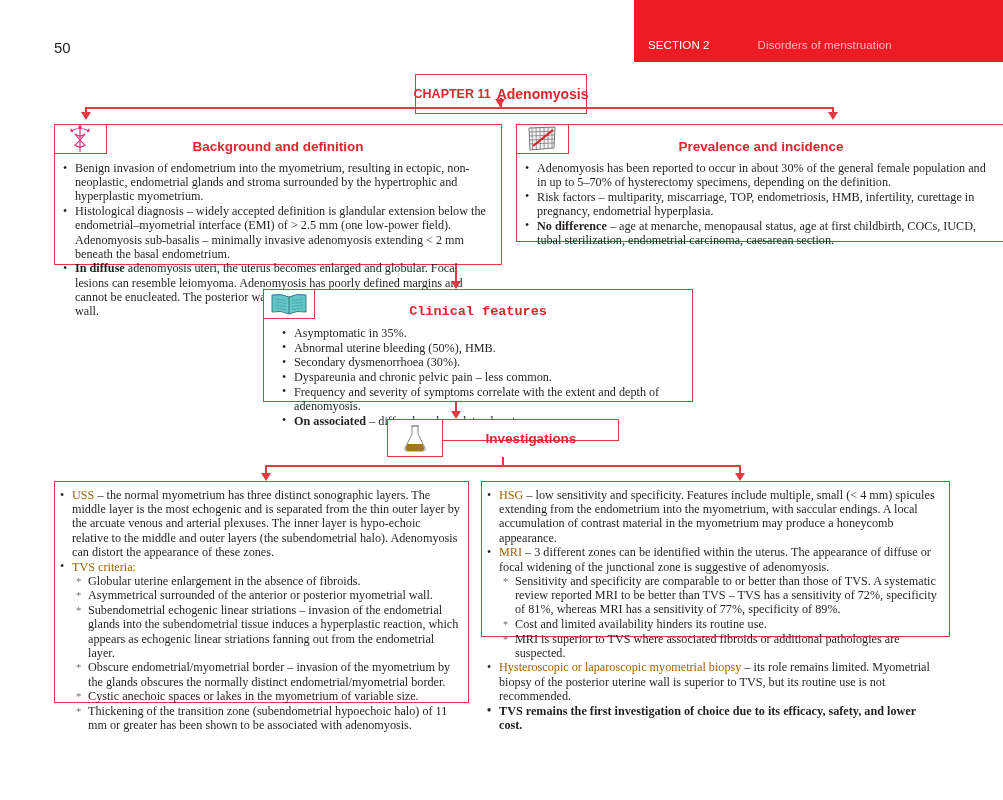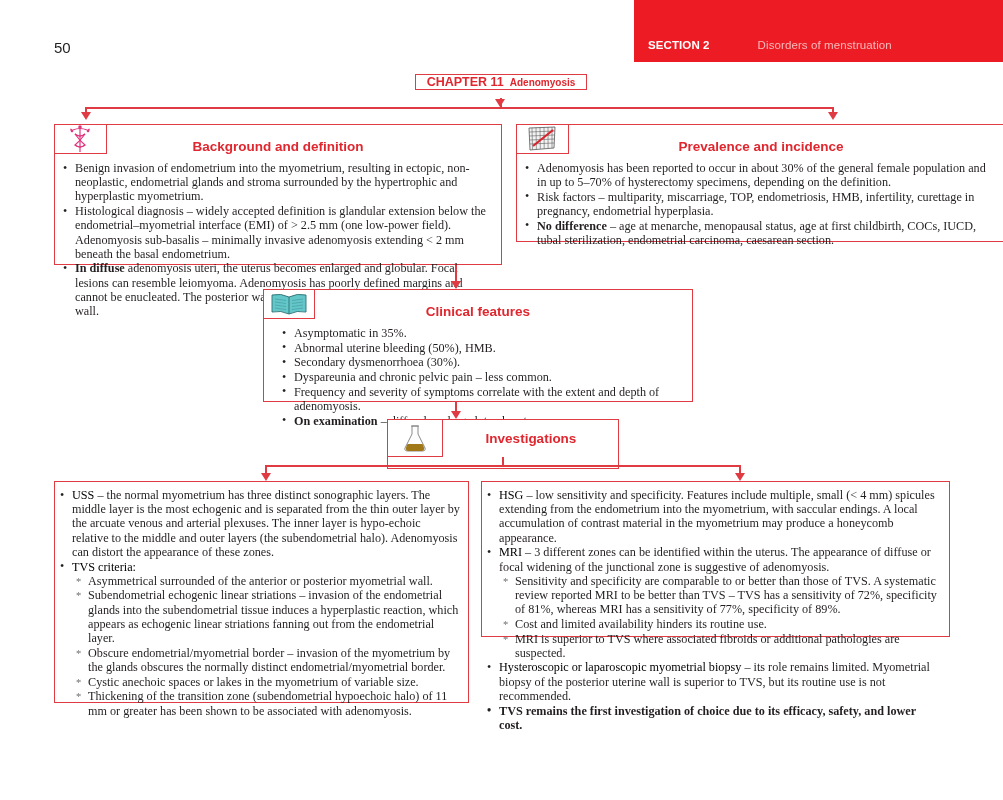--- a/index.html
+++ b/index.html
@@ -14,21 +14,21 @@
   
   .header-band {
     position: absolute; left: 634px; top: 0; width: 369px; height: 62px;
     background: #ed1c24;
   }
   .header-text {
     position: absolute; left: 648px; top: 39px;
     font-family: "Liberation Sans", sans-serif;
     font-size: 11.5px; letter-spacing: .1px; white-space: nowrap;
   }
-  .header-text .sec { color: #ffffff; font-weight: bold; margin-top: 36px; }
+  .header-text .sec { color: #ffffff; font-weight: normal; margin-top: 36px; }
   .header-text .sub { color: #f7b9bb; font-weight: normal; margin-left: 7px; padding-left: 41px; }
   .folio {
     position: absolute; left: 54px; top: 39px;
     font-family: "Liberation Sans", sans-serif;
     font-size: 15px; color: #231f20;
   }
 
   
   .box {
     position: absolute;
@@ -37,21 +37,21 @@
   }
   .title-box {
     position: absolute;
     border: 1.3px solid #e03a43;
     background: #ffffff;
     display: flex; align-items: center; justify-content: center;
     font-family: "Liberation Sans", sans-serif;
     color: #e0262e; white-space: nowrap;
   }
   .title-box .t-strong { font-weight: bold; font-size: 12.5px; }
-  .title-box .t-reg { font-weight: bold; font-size: 10px; margin-left: 6px; }
+  .title-box .t-reg { font-weight: bold; font-size: 14px; margin-left: 6px; }
 
   .hdr {
     text-align: center;
     font-family: "Liberation Sans", sans-serif;
     font-weight: bold;
     font-size: 13.5px;
     color: #e0262e;
   }
 
   
@@ -85,21 +85,21 @@
     font-size: 12.2px;
     line-height: 14.2px;
     color: #231f20;
     margin-bottom: .5px;
   }
   ul.s > li::before {
     content: "\002A";
     position: absolute; left: 4px; top: 1px;
     font-size: 10.5px; color: #6d6e71;
   }
-  .bl { color: #000000; }
+  .bl { color: #a16207; }
   .bd { font-weight: bold; }
 
   
   .ln { position: absolute; background: #e03a43; }
   .arrow {
     position: absolute;
     width: 0; height: 0;
     border-left: 5.5px solid transparent;
     border-right: 5.5px solid transparent;
     border-top: 8px solid #e03a43;
@@ -115,21 +115,21 @@
 <body>
 
 <div id="page">
 
   <div class="header-band"></div>
   <div class="header-text">
     <span class="sec">SECTION 2</span><span class="sub">Disorders of menstruation</span>
   </div>
   <div class="folio">50</div>
 
-  <div class="title-box" style="left:415px; top:74px; width:172px; height:16px;">
+  <div class="title-box" style="left:415px; top:74px; width:172px; height:40px;">
     <span class="t-strong">CHAPTER 11</span>
     <span class="t-reg">Adenomyosis</span>
   </div>
 
   <div class="ln" style="left:500px; top:98px; width:1.6px; height:10px;"></div>
   <div class="ln" style="left:85px; top:107px; width:748px; height:1.6px;"></div>
   <div class="ln" style="left:85px; top:107px; width:1.6px; height:7px;"></div>
   <div class="ln" style="left:832px; top:107px; width:1.6px; height:7px;"></div>
   <div class="arrow" style="left:80.5px; top:112px;"></div>
   <div class="arrow" style="left:495px; top:99px;"></div>
@@ -199,35 +199,35 @@
             <line x1="6" y1="11" x2="17" y2="12.5"></line>
           <line x1="6" y1="14" x2="17" y2="15.5"></line>
             <line x1="6" y1="17" x2="17" y2="18.5"></line>
           <line x1="23" y1="9.5" x2="34" y2="8"></line>
             <line x1="23" y1="12.5" x2="34" y2="11"></line>
           <line x1="23" y1="15.5" x2="34" y2="14"></line>
             <line x1="23" y1="18.5" x2="34" y2="17"></line>
         </g>
       </svg>
     </div>
-    <div class="hdr" style="margin-top:14px;">Clinical features</div>
+    <div class="hdr" style="margin-top:14px;font-family:Liberation Mono, monospace;">Clinical features</div>
     <ul class="b" style="margin:7px 10px 0 15px;">
       <li>Asymptomatic in 35%.</li>
       <li>Abnormal uterine bleeding (50%), HMB.</li>
       <li>Secondary dysmenorrhoea (30%).</li>
       <li>Dyspareunia and chronic pelvic pain – less common.</li>
       <li>Frequency and severity of symptoms correlate with the extent and depth of adenomyosis.</li>
-      <li><span class="bd">On examination</span> – diffusely enlarged, tender uterus.</li>
+      <li><span class="bd">On associated</span> – diffusely enlarged, tender uterus.</li>
     </ul>
   </div>
 
   <div class="ln" style="left:455px; top:402px; width:1.6px; height:14px;"></div>
   <div class="arrow" style="left:450.5px; top:411px;"></div>
 
-  <div class="box" style="left:387px; top:419px; width:232px; height:50px;">
+  <div class="box" style="left:387px; top:419px; width:232px; height:22px;">
     <div class="icon-chip" style="width:56px; height:38px;">
       <svg class="flask" viewBox="0 0 28 30">
         <path d="M11 3 L11 11 L4 25 Q3 28 7 28 L21 28 Q25 28 24 25 L17 11 L17 3 Z" fill="#fdfdfd" stroke="#8a8a8a" stroke-width="1"></path>
         <path d="M6.5 21 L21.5 21 Q25 27.5 21 28 L7 28 Q3 27.5 6.5 21 Z" fill="#a07818"></path>
         <line x1="10" y1="3" x2="18" y2="3" stroke="#8a8a8a" stroke-width="1.1"></line>
       </svg>
     </div>
     <div class="hdr" style="margin-left:56px; line-height:38px; text-align:center;">Investigations</div>
   </div>
 
@@ -236,20 +236,21 @@
   <div class="ln" style="left:265px; top:465px; width:1.6px; height:10px;"></div>
   <div class="ln" style="left:739px; top:465px; width:1.6px; height:10px;"></div>
   <div class="arrow" style="left:260.5px; top:473px;"></div>
   <div class="arrow" style="left:734.5px; top:473px;"></div>
 
   <div class="box" style="left:54px; top:481px; width:415px; height:222px; padding:6px 8px 0 2px;">
     <ul class="b">
       <li><span class="bl">USS</span><span> – the normal myometrium has three distinct sonographic layers. The middle layer is the most echogenic and is separated from the thin outer layer by the arcuate venous and arterial plexuses. The inner layer is hypo-echoic relative to the middle and outer layers (the subendometrial halo). Adenomyosis can distort the appearance of these zones.</span></li>
       <li><span class="bl">TVS criteria:</span>
         <ul class="s">
+          <li>Globular uterine enlargement in the absence of fibroids.</li>
           <li>Asymmetrical surrounded of the anterior or posterior myometrial wall.</li>
           <li>Subendometrial echogenic linear striations – invasion of the endometrial glands into the subendometrial tissue induces a hyperplastic reaction, which appears as echogenic linear striations fanning out from the endometrial layer.</li>
           <li>Obscure endometrial/myometrial border – invasion of the myometrium by the glands obscures the normally distinct endometrial/myometrial border.</li>
           <li>Cystic anechoic spaces or lakes in the myometrium of variable size.</li>
           <li>Thickening of the transition zone (subendometrial hypoechoic halo) of 11 mm or greater has been shown to be associated with adenomyosis.</li>
         </ul>
       </li>
     </ul>
   </div>
 

